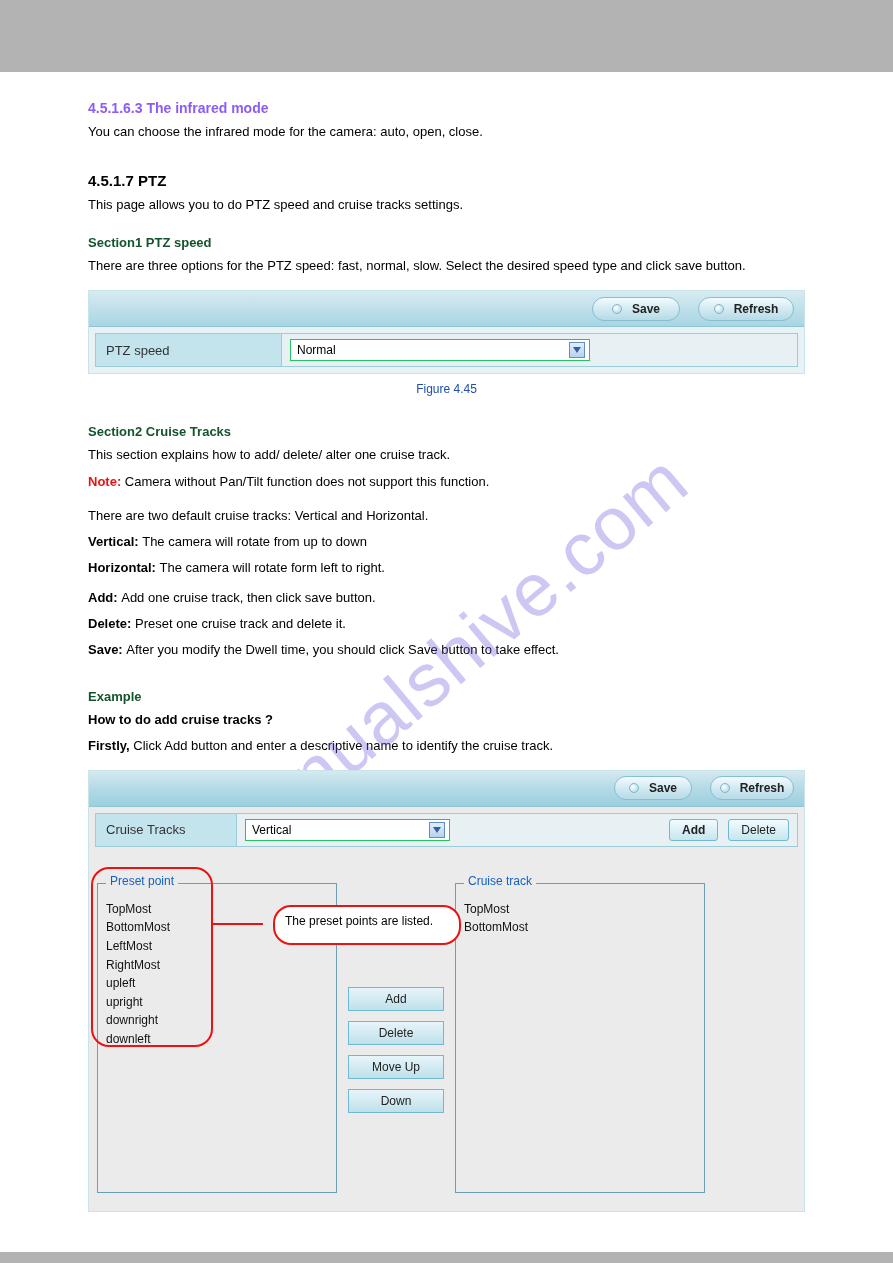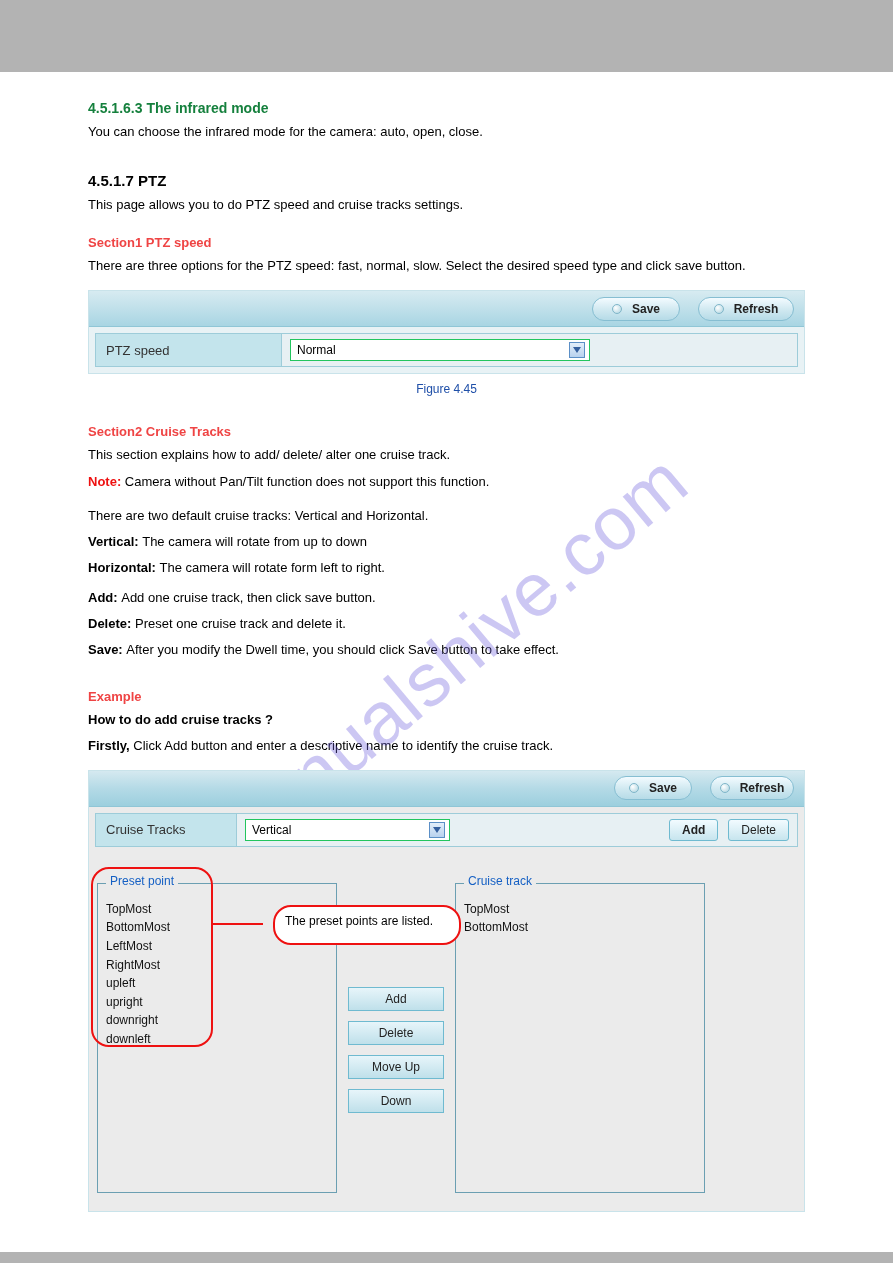--- a/index.html
+++ b/index.html
@@ -13,21 +13,21 @@
   }
   .topbar, .bottombar {
     background: #b3b3b3;
     height: 72px;
     width: 100%;
   }
   .bottombar { height: 90px; }
   .content {
     padding: 28px 88px 40px 88px;
   }
-  .section-deep { color: #15803d; font-weight: bold; font-size: 14px; margin-bottom: 6px; }
+  .section-deep { color: #8b5cf6; font-weight: bold; font-size: 14px; margin-bottom: 6px; }
   .para { font-size: 13px; line-height: 1.55; margin-top: 6px; }
   .figcap { color: #1f4fa8; font-size: 12px; text-align: center; margin-top: 8px; }
   .panel {
     border: 1px solid #c9e3ea;
     background: #e8f2f5;
     margin-top: 14px;
   }
   .panel-topbar {
     height: 36px;
     background: linear-gradient(#d7ebf1, #c0e0ea, #a8d5e3);
@@ -96,21 +96,21 @@
     color: #000;
     cursor: pointer;
   }
   .select-box .arrow {
     width: 16px; height: 16px;
     background: linear-gradient(#e3eefa,#b9d2ee);
     border: 1px solid #5b8fc6;
     display: flex; align-items: center; justify-content: center;
   }
   .select-box .arrow svg { display: block; }
-  .subhead { color: #ef4444; font-weight: bold; font-size: 13px; margin-top: 28px; margin-bottom: 6px;}
+  .subhead { color: #14532d; font-weight: bold; font-size: 13px; margin-top: 28px; margin-bottom: 6px;}
   .heading2 { font-size: 15px; font-weight: bold; margin-top: 30px; margin-bottom: 4px; }
   
   .panel2 {
     border: 1px solid #c9e3ea;
     background: #ebebeb;
     margin-top: 14px;
     position: relative;
     padding-bottom: 10px;
   }
   .panel2 .panel-topbar { background: linear-gradient(#d5e9f0, #b4dae6, #9ccfde); }

